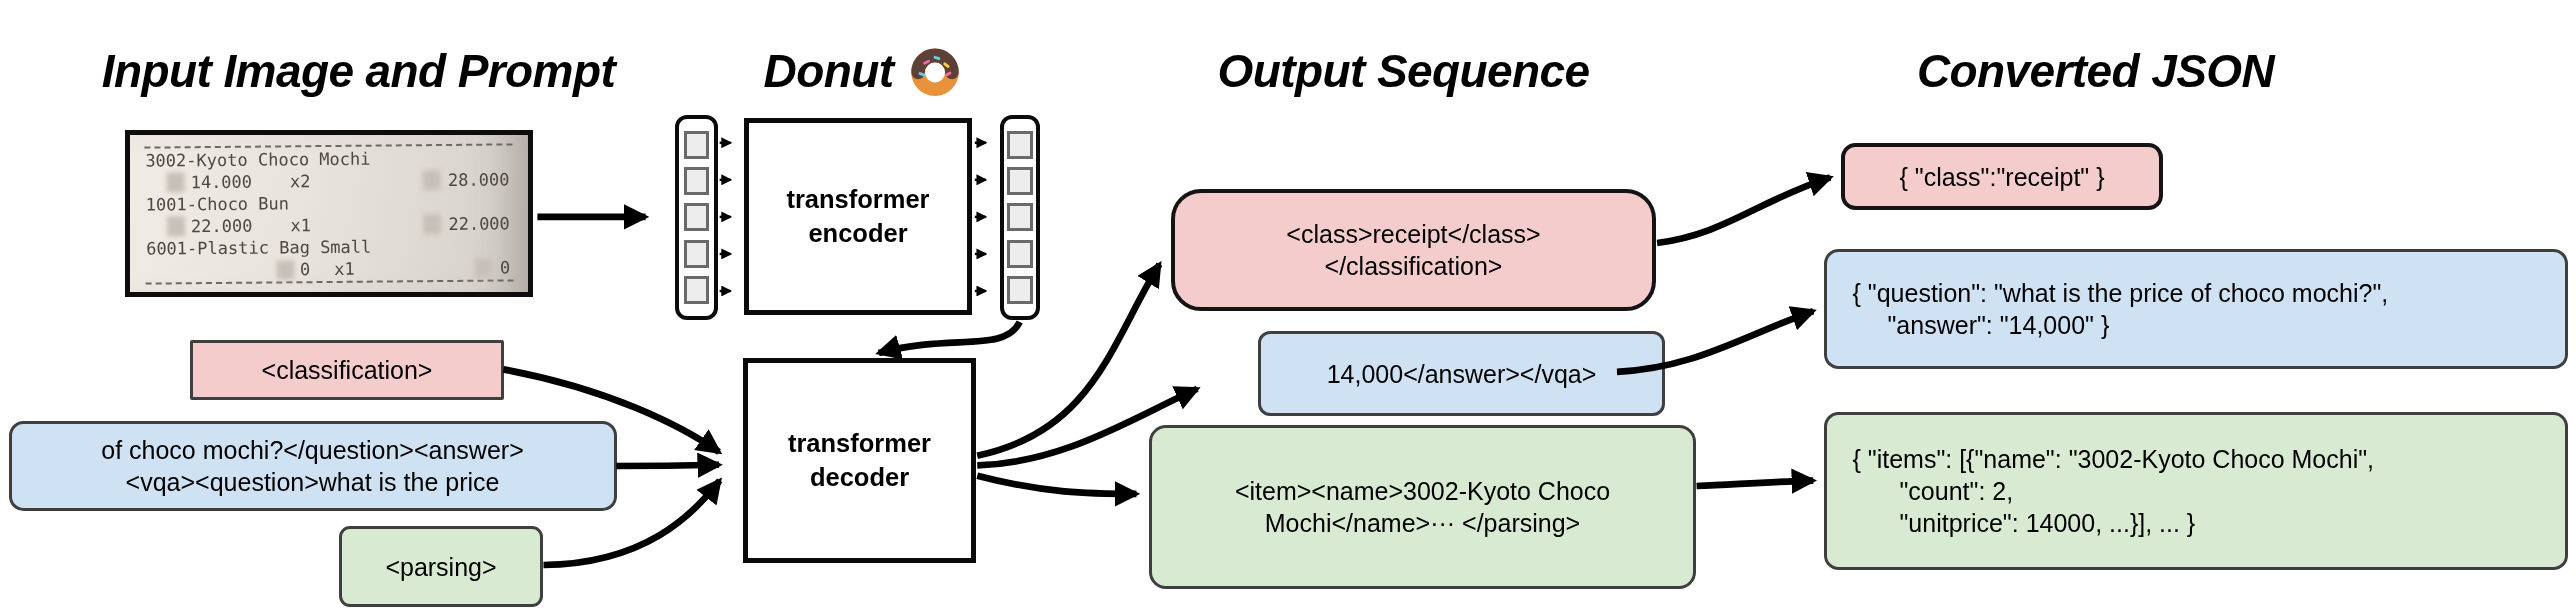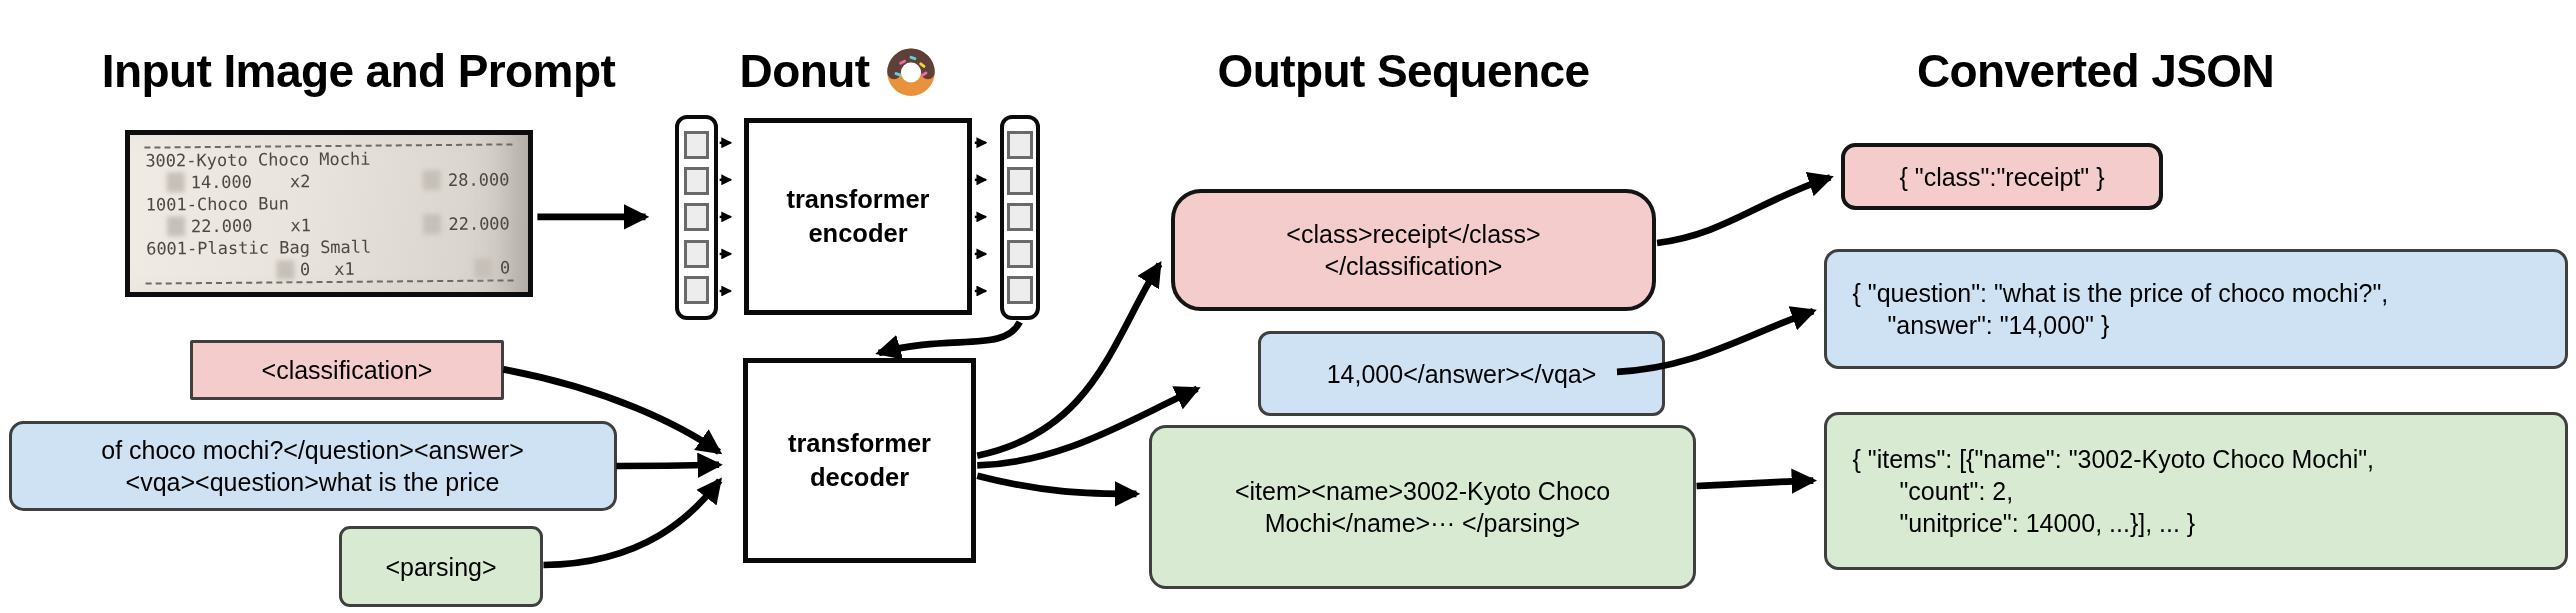--- a/index.html
+++ b/index.html
@@ -1,23 +1,23 @@
 <!DOCTYPE html>
 <html style="font-size:9.7px"><head>
 <meta charset="utf-8">
 <style>
   html,body{margin:0;padding:0;background:#fff;}
   #canvas{position:relative;width:2576px;height:613px;background:#ffffff;overflow:hidden;
           font-family:"Liberation Sans",sans-serif;color:#000;}
 
   
   .sec-title{position:absolute;top:43px;height:56px;display:flex;align-items:center;justify-content:center;
-             font-size:46px;font-weight:700;letter-spacing:-0.6px;white-space:nowrap;}
+             font-size:46px;font-weight:700;letter-spacing:-0.6px;white-space:nowrap;font-style:italic;}
   #title-input{left:85px;width:547px;}
-  #title-model{left:656px;width:365px;gap:16px;}
+  #title-model{left:680px;width:365px;gap:16px;}
   #title-output{left:1191px;width:425px;}
   #title-json{left:1883px;width:425px;}
 
   
   #receipt{position:absolute;left:125px;top:130px;width:408px;height:167px;box-sizing:border-box;
            border:5.5px solid #0d0d0d;
            background:linear-gradient(100deg,#f0ebe5 0%,#e8e3dd 45%,#ddd8d2 75%,#d3cec9 100%);
            box-shadow:inset -43px 0 43px -30px rgba(90,80,70,.35);}
   .receipt-inner{position:absolute;left:0;top:0;right:0;bottom:0;display:flex;flex-direction:column;
            justify-content:space-between;padding:9.7px 7.3px 8.5px 7.3px;box-sizing:border-box;

